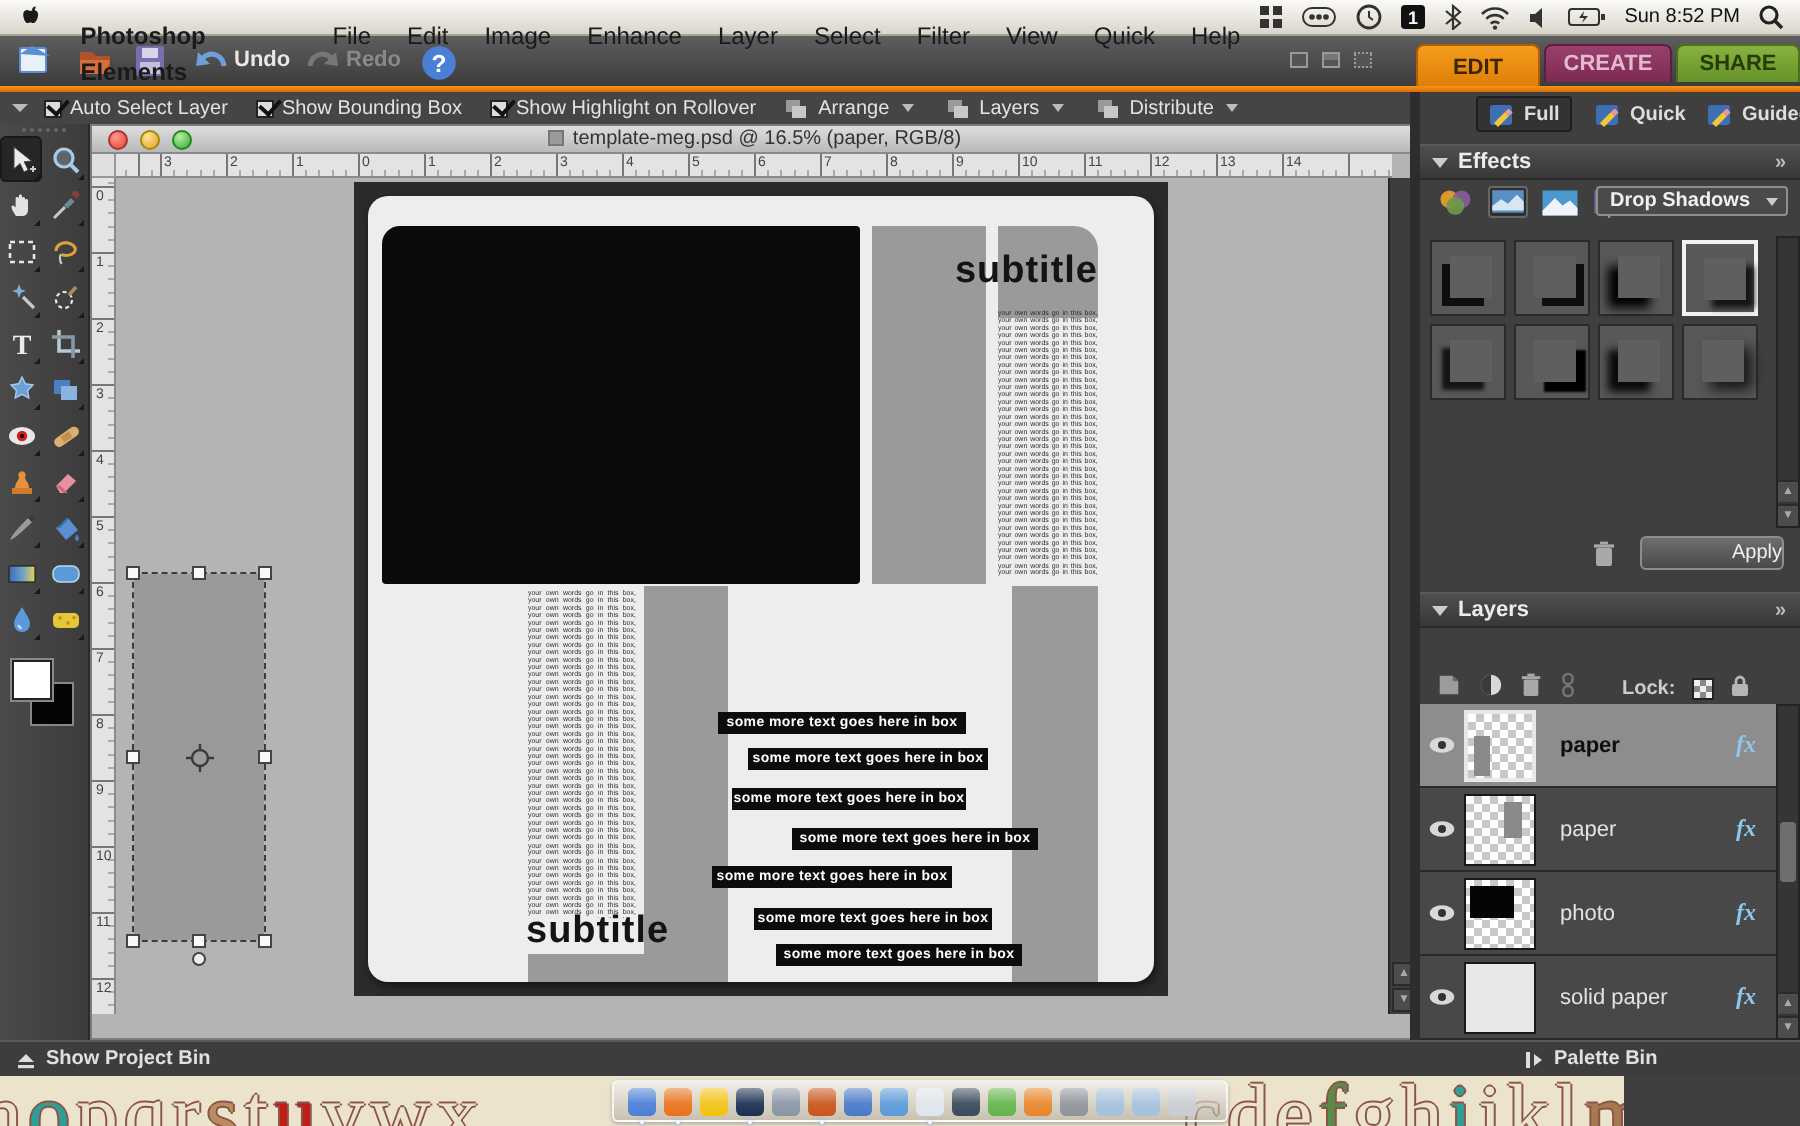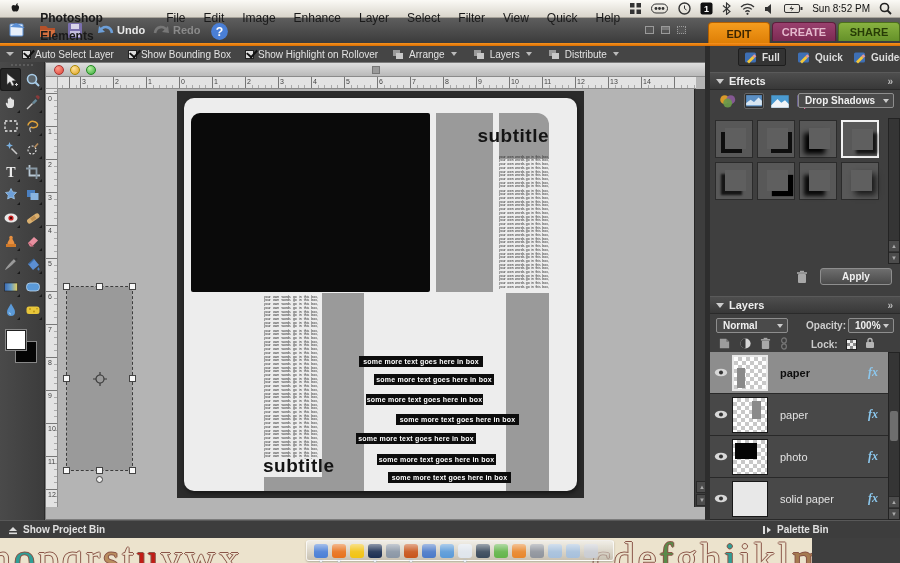--- a/index.html
+++ b/index.html
@@ -107,21 +107,21 @@
   .fxicon-row{position:absolute;display:flex;gap:6px;align-items:center}
   .fxicon{width:20px;height:16px;display:flex;align-items:center;justify-content:center;cursor:pointer}
   .fxicon.sel{background:#2e2e2e;border:1px solid #666;border-radius:2px}
   #fx-grid{position:absolute;left:3px;top:72px;width:176px;display:flex;flex-wrap:wrap}
   .thumb{width:38px;height:38px;background:#585858;border:1px solid #2b2b2b;margin:2px;position:relative;cursor:pointer}
   .thumb.sel{border:2px solid #f2f2f2}
   .thumb .sq{position:absolute;left:9px;top:7px;width:21px;height:21px;background:#5f5f5f}
   .scrollstrip{position:absolute;right:0;width:12px;background:#353535;border:1px solid #232323}
   .scrollstrip .sbtn{position:absolute;left:0px;width:10px;height:11px;background:#4c4c4c;border-top:1px solid #2a2a2a;color:#aaa;font-size:6px;text-align:center;line-height:10px}
   #apply-row{position:absolute;left:0;top:222px;width:190px;height:20px}
-  #apply-btn{position:absolute;right:8px;top:0;width:72px;height:17px;background:linear-gradient(#6e6e6e,#4a4a4a);border:1px solid #8e8e8e;border-radius:3px;color:#f0f0f0;font-size:10px;font-weight:bold;text-align:center;line-height:15px;cursor:pointer}
+  #apply-btn{position:absolute;right:8px;top:0;width:72px;height:17px;background:linear-gradient(#6e6e6e,#4a4a4a);border:1px solid #8e8e8e;border-radius:3px;color:#f0f0f0;font-size:10px;font-weight:normal;text-align:right;line-height:15px;cursor:pointer}
   .trash{position:absolute;width:12px;height:14px;cursor:pointer}
 
   
   #layer-rows{position:absolute;left:0;top:306px;width:190px;height:168px;overflow:hidden}
   .lrow{position:relative;width:178px;height:42px;background:#484848;border-bottom:1px solid #292929;display:flex;align-items:center}
   .lrow.sel{background:#8d8d8d}
   .lrow .eyecol{width:22px;display:flex;justify-content:center}
   .lrow .lthumb{width:36px;height:36px;border:1px solid #181818;position:relative;flex:none;
      background-color:#fff;
      background-image:linear-gradient(45deg,#c8c8c8 25%,transparent 25%,transparent 75%,#c8c8c8 75%),linear-gradient(45deg,#c8c8c8 25%,transparent 25%,transparent 75%,#c8c8c8 75%);
@@ -450,21 +450,21 @@
     <div class="bg"></div>
     <div class="fg"></div>
   </div>
 </div>
 
 <div id="docwin">
   <div id="titlebar">
     <span class="tl red"></span>
     <span class="tl yellow"></span>
     <span class="tl green"></span>
-    <span class="docicon"></span>
+    <span class="docicon"></span><span>template-meg.psd @ 16.5% (paper, RGB/8)</span>
   </div>
   <div id="corner"></div>
   <div id="hruler">
       <span class="rnum" style="left: 24px; top: 1px;">3</span>
       <span class="rnum" style="left: 57px; top: 1px;">2</span>
       <span class="rnum" style="left: 90px; top: 1px;">1</span>
       <span class="rnum" style="left: 123px; top: 1px;">0</span>
       <span class="rnum" style="left: 156px; top: 1px;">1</span>
       <span class="rnum" style="left: 189px; top: 1px;">2</span>
       <span class="rnum" style="left: 222px; top: 1px;">3</span>
@@ -647,25 +647,20 @@
           <rect x="1" y="2.2" width="10" height="1.6" fill="#a8a8a8"></rect>
           <rect x="4" y="0.8" width="4" height="1.4" fill="#a8a8a8"></rect>
         </svg></span>
     <div id="apply-btn">Apply</div>
   </div>
 
   <div class="pal-header" style="top:250px">
     <span class="tri"></span>
     <span>Layers</span>
     <span class="more">»</span>
-  </div>
-  <div id="layers-ctl">
-    <div class="dropdown" style="left:6px;top:2px;width:72px">Normal</div>
-    <span style="position:absolute;left:96px;top:4px;font-weight:bold">Opacity:</span>
-    <div class="dropdown" style="left:138px;top:2px;width:46px">100%</div>
   </div>
   <div id="layers-icons">
     <span><svg width="13" height="13" viewBox="0 0 14 14">
           <path d="M2 2h7l3 3v7H2z" fill="#9c9c9c"></path>
           <path d="M9 2v3h3z" fill="#6a6a6a"></path>
         </svg></span>
     <span><svg width="13" height="13" viewBox="0 0 14 14">
           <circle cx="7" cy="7" r="5.5" fill="#d8d8d8"></circle>
           <path d="M7 1.5a5.5 5.5 0 0 0 0 11z" fill="#3a3a3a"></path>
         </svg></span>

